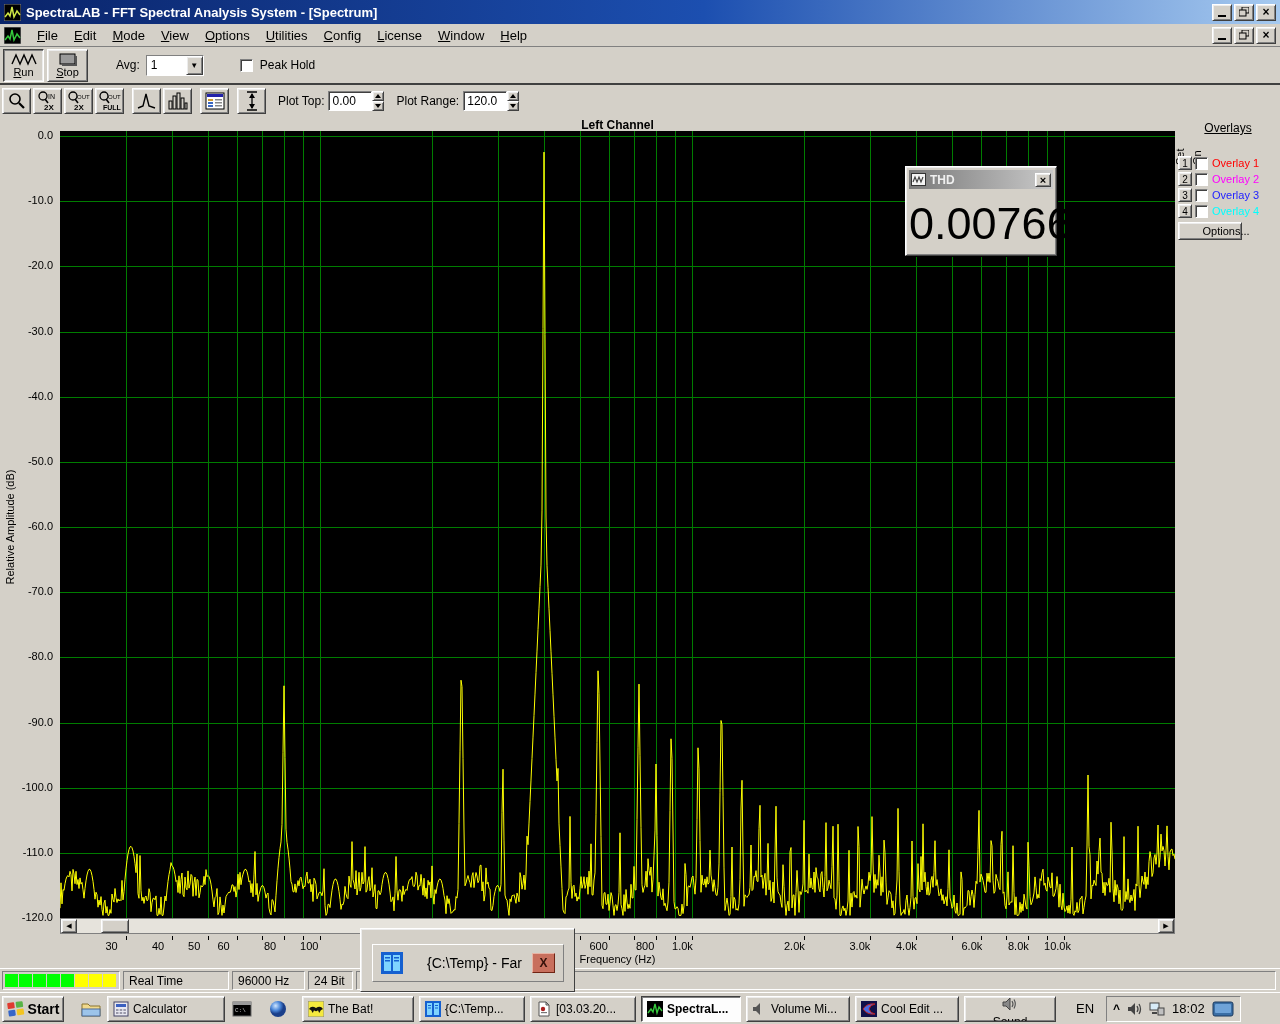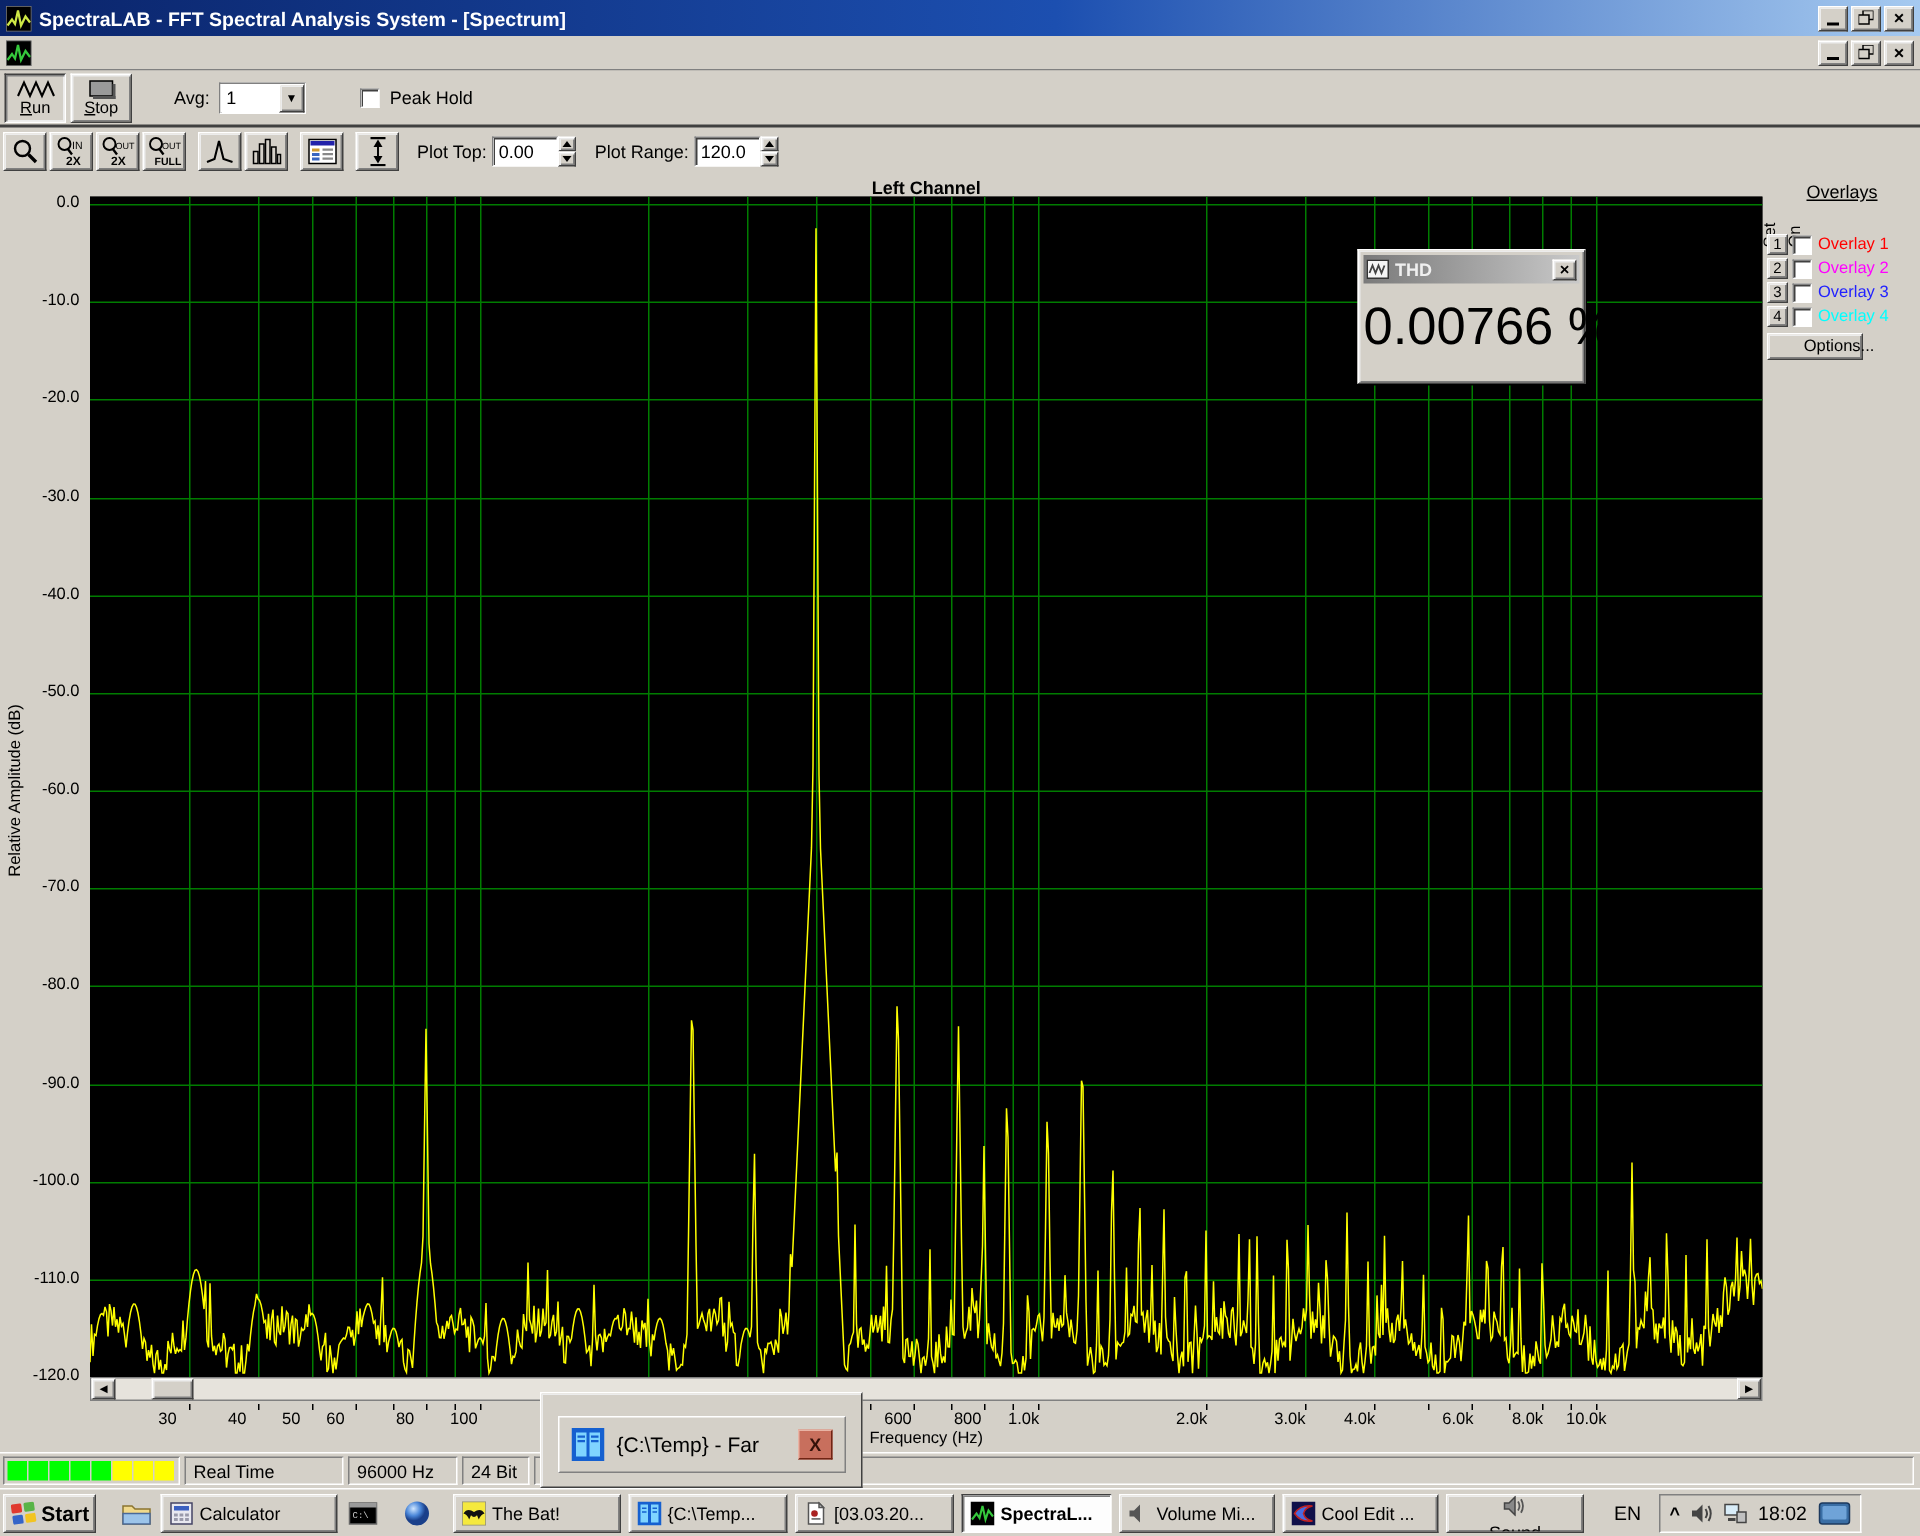--- a/index.html
+++ b/index.html
@@ -70,32 +70,32 @@
   .ov-num { width:14px; height:14px; font-size:10px; display:flex; align-items:center; justify-content:center; }
   .ov-check { width:13px; height:13px; margin-left:3px; margin-right:4px; background:#fff; }
   .ov-label { font-size:11px; }
   .ov-options { position:absolute; left:1178px; top:107px; width:64px; height:18px; font-size:11px; display:flex; align-items:center; justify-content:center;padding-left:32px; }
 
   
   .thd-win { position:absolute; left:905px; top:51px; width:152px; height:90px; background:#d4d0c8; border:1px solid; border-color:#ffffff #404040 #404040 #ffffff; box-shadow: inset 1px 1px 0 #ececec, inset -1px -1px 0 #808080, 1px 1px 0 #000; padding:3px; }
   .thd-title { height:19px; background:linear-gradient(to right,#7a7a7a,#c9c9c9); display:flex; align-items:center; padding:0 2px; }
   .thd-title-text { color:#efefef; font-weight:bold; font-size:12px; margin-left:4px; flex:1; }
   .thd-close { width:16px; height:14px; display:flex; align-items:center; justify-content:center; font-size:11px; font-weight:bold; }
-  .thd-value { text-align:center; font-size:35px; margin-top:9px; letter-spacing:0px; white-space:nowrap; }
+  .thd-value { text-align:center; font-size:45px; margin-top:9px; letter-spacing:0px; white-space:nowrap; }
 
   
   .statusbar { position:absolute; left:0; top:968px; width:1280px; height:24px; background:#d4d0c8; border-top:1px solid #fff; }
   .sb-field { position:absolute; top:2px; height:19px; padding:2px 5px; font-size:12px; }
   .meter { position:absolute; left:2px; top:2px; width:118px; height:19px; display:flex; align-items:center; padding:1px 2px; gap:1px; background:#d4d0c8; }
   .meter-cell { width:13px; height:13px; }
 
   
   .far-popup { position:absolute; left:360px; top:928px; width:215px; height:64px; background:#d4d0c8; border:1px solid; border-color:#ffffff #404040 #404040 #ffffff; box-shadow: inset 1px 1px 0 #ececec; z-index:30; }
   .far-inner { position:absolute; left:11px; top:15px; width:192px; height:38px; border:1px solid; border-color:#ffffff #808080 #808080 #ffffff; display:flex; align-items:center; padding:0 8px; }
-  .far-text { font-size:14px; flex:1; margin-left:8px; white-space:nowrap; }
+  .far-text { font-size:14px; flex:1; margin-left:24px; white-space:nowrap; }
   .far-close { width:23px; height:20px; background:#c86f5d; border:1px solid; border-color:#e8b3a4 #6f2414 #6f2414 #e8b3a4; color:#35110a; font-weight:bold; font-size:12px; display:flex; align-items:center; justify-content:center; }
 
   
   .taskbar { position:absolute; left:0; top:992px; width:1280px; height:32px; background:#d4d0c8; border-top:1px solid #fff; display:flex; align-items:center; z-index:40; }
   .start-btn { width:62px; height:26px; margin-left:2px; display:flex; align-items:center; justify-content:center; font-weight:bold; font-size:14px; gap:3px; }
   .quick-icon { width:22px; height:22px; display:flex; align-items:center; justify-content:center; }
   .task-btn { height:26px; display:flex; align-items:center; padding:0 5px; gap:4px; font-size:12px; white-space:nowrap; overflow:hidden; }
   .task-btn.active { background:#fdfdfd; border-color:#404040 #ffffff #ffffff #404040; box-shadow: inset 1px 1px 0 #808080; font-weight:bold; }
   .task-label { overflow:hidden; text-overflow:clip; }
   .lang-box { margin-left:14px; font-size:13px; padding:2px 6px; }
@@ -126,20 +126,21 @@
       <span>×</span>
     </div>
 </div>
 
 <div class="menubar">
   <svg class="child-icon" viewBox="0 0 17 17">
       <rect x="0" y="0" width="17" height="17" fill="#000"></rect>
       <rect x="0" y="0" width="17" height="17" fill="none" stroke="#808080"></rect>
       <polyline points="1,13 4,9 6,12 8,3 10,13 13,7 16,11" fill="none" stroke="#35c83c" stroke-width="1.5"></polyline>
     </svg>
+  <div id="menu-items"><span class="menu-item">File</span><span class="menu-item">Edit</span><span class="menu-item">Mode</span><span class="menu-item">View</span><span class="menu-item">Options</span><span class="menu-item">Utilities</span><span class="menu-item">Config</span><span class="menu-item">License</span><span class="menu-item">Window</span><span class="menu-item">Help</span></div>
   <div class="spacer"></div>
   <div class="winbtn raised">
       <div class="min-glyph"></div>
     </div>
   <div class="winbtn raised">
       <svg width="10" height="10" viewBox="0 0 10 10">
         <rect x="3" y="0" width="7" height="6" fill="none" stroke="#000"></rect>
         <rect x="0" y="3" width="7" height="6" fill="#d4d0c8" stroke="#000"></rect>
       </svg>
     </div>

